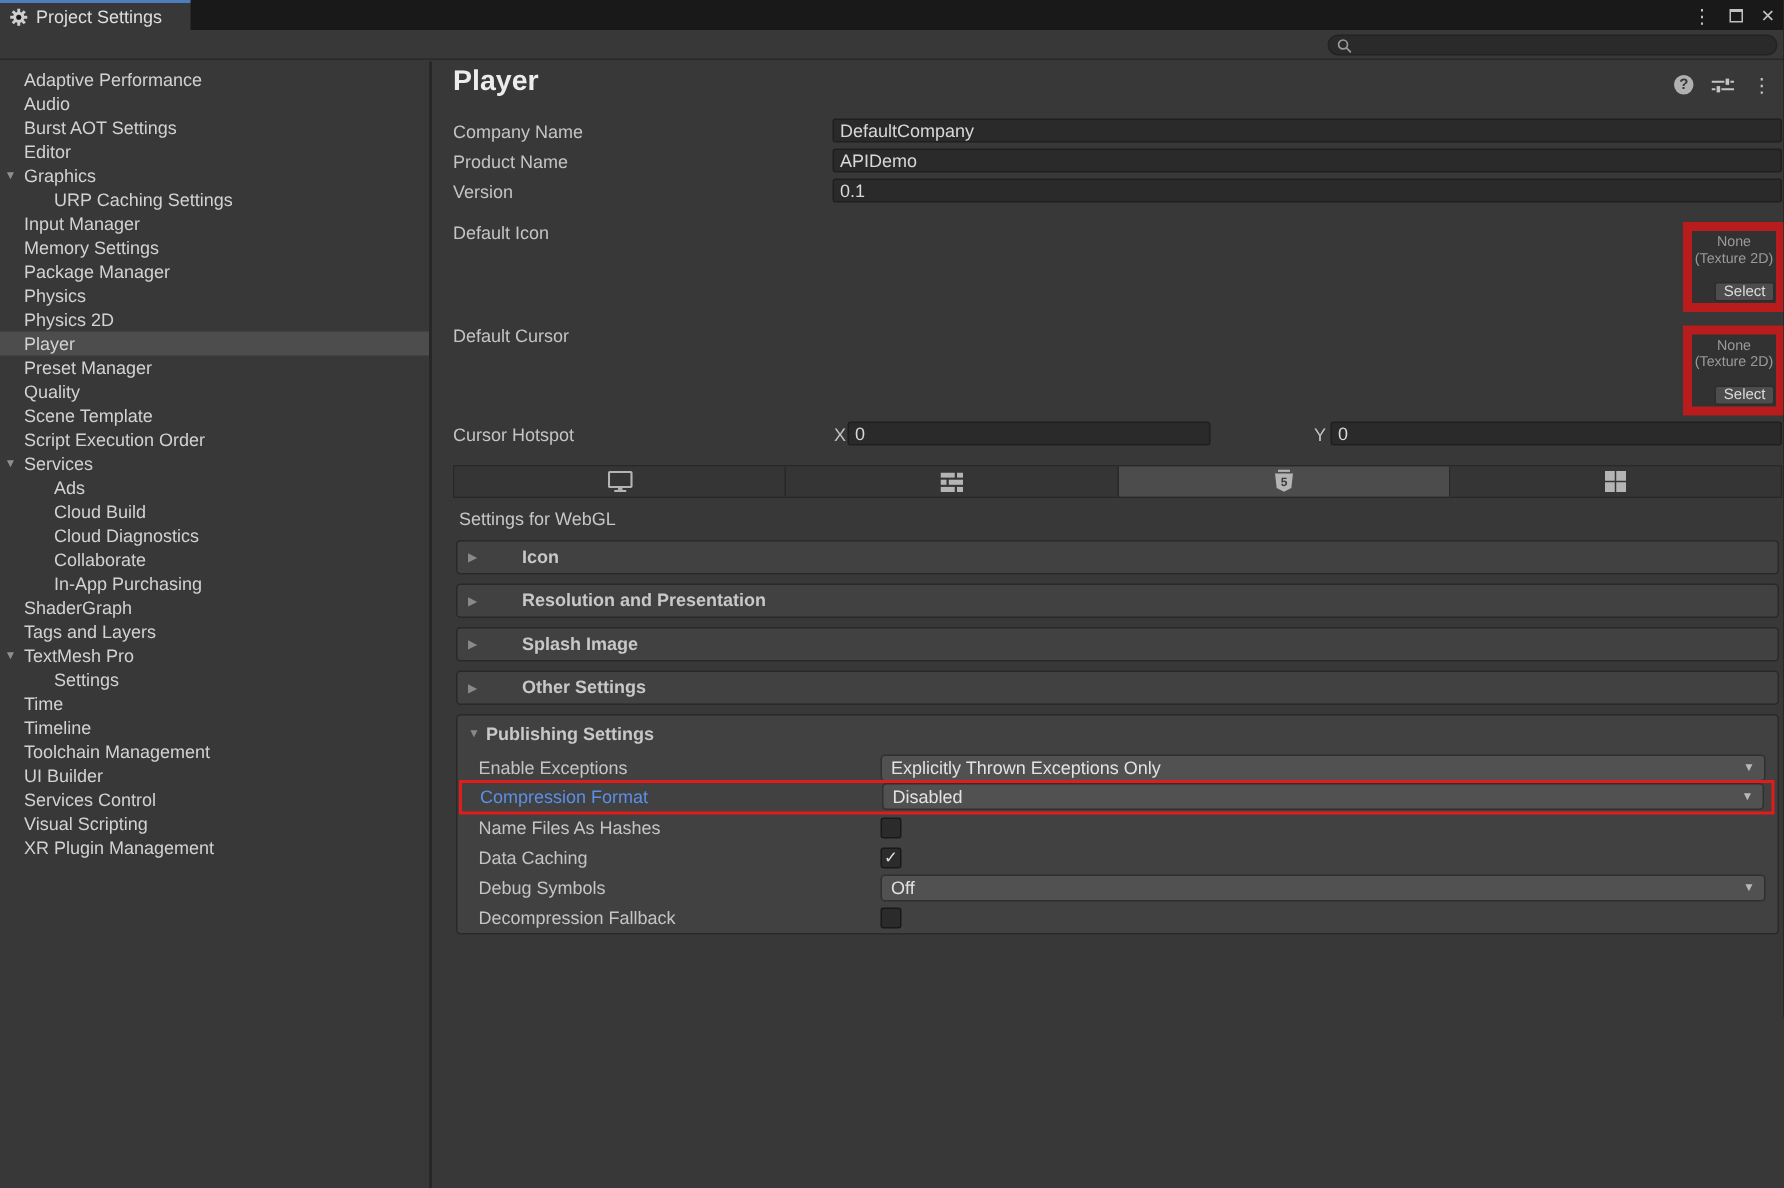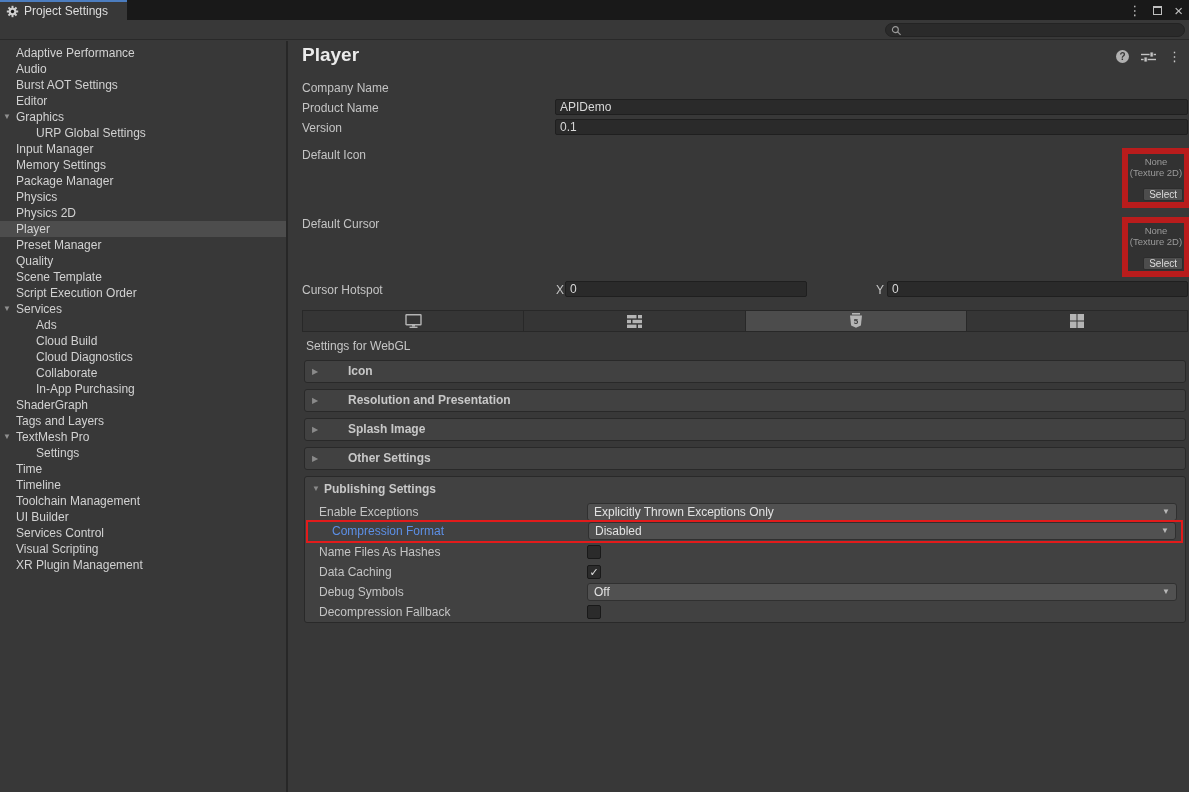--- a/index.html
+++ b/index.html
@@ -62,21 +62,21 @@
   .pub-hdr .fold2{position:absolute;left:7px;top:0;line-height:20px;font-size:8px;color:#8a8a8a;}
   .pub-hdr .sec-label{position:absolute;left:19px;line-height:20px;font-weight:bold;color:#c8c8c8;}
   .pub-row{position:absolute;left:0;right:0;height:20px;}
   .pub-label{position:absolute;left:14px;line-height:20px;color:#c4c4c4;white-space:nowrap;}
   .dropdown{position:absolute;left:282px;right:8px;top:1px;height:18px;background:#515151;border:1px solid #303030;
     border-radius:3px;color:#e2e2e2;line-height:16px;padding:0 18px 0 6px;white-space:nowrap;overflow:hidden;}
   .dd-arrow{position:absolute;right:6px;top:0;font-size:8px;line-height:16px;color:#b8b8b8;}
   .checkbox{position:absolute;left:282px;top:3px;width:14px;height:14px;background:#2b2b2b;
     border:1px solid #191919;border-radius:2px;color:#e0e0e0;font-size:11px;line-height:13px;text-align:center;}
   .pub-row.hl{left:1px;right:2px;height:23px;border:2px solid #e21b1b;margin-top:-2px;}
-  .pub-row.hl .pub-label{left:12px;line-height:19px;color:#5c8fe6;margin-left:12px;}
+  .pub-row.hl .pub-label{left:12px;line-height:19px;color:#5c8fe6;}
   .pub-row.hl .dropdown{left:280px;right:5px;top:0px;}
 </style>
 </head>
 <body>
 
 <div id="window">
 
   <div class="titlebar">
     <div class="win-tab">
       <svg width="13" height="13" viewBox="0 0 16 16">
@@ -120,21 +120,21 @@
           <span class="sb-label">Burst AOT Settings</span>
         </div>
         <div class="sb-item" style="top: 52px;">
           <span class="sb-label">Editor</span>
         </div>
         <div class="sb-item" style="top: 68px;">
           <span class="fold">▼</span>
           <span class="sb-label">Graphics</span>
         </div>
         <div class="sb-item" style="top: 84px;">
-          <span class="sb-label ind1">URP Global Settings</span>
+          <span class="sb-label ind1">URP Caching Settings</span>
         </div>
         <div class="sb-item" style="top: 100px;">
           <span class="sb-label">Input Manager</span>
         </div>
         <div class="sb-item" style="top: 116px;">
           <span class="sb-label">Memory Settings</span>
         </div>
         <div class="sb-item" style="top: 132px;">
           <span class="sb-label">Package Manager</span>
         </div>
@@ -222,20 +222,21 @@
       <svg width="15" height="12" viewBox="0 0 15 12">
         <line x1="0" y1="3.5" x2="15" y2="3.5" stroke="#c4c4c4" stroke-width="1.4"></line>
         <line x1="0" y1="8.5" x2="15" y2="8.5" stroke="#c4c4c4" stroke-width="1.4"></line>
         <rect x="9" y="1" width="3.2" height="5" fill="#c4c4c4" stroke="#383838" stroke-width="0.8"></rect>
         <rect x="3" y="6" width="3.2" height="5" fill="#c4c4c4" stroke="#383838" stroke-width="0.8"></rect>
       </svg>
       <span class="kebab">⋮</span>
     </div>
 
     <div class="row-label" style="top:39px">Company Name</div>
+    <div class="tfield" style="left:265px;right:1px;top:38px">DefaultCompany</div>
 
     <div class="row-label" style="top:59px">Product Name</div>
     <div class="tfield" style="left:265px;right:1px;top:58px">APIDemo</div>
 
     <div class="row-label" style="top:79px">Version</div>
     <div class="tfield" style="left:265px;right:1px;top:78px">0.1</div>
 
     <div class="row-label" style="top:106px">Default Icon</div>
     <div class="tex-slot" style="left:832px;top:107px">
       <div class="tex-none">

